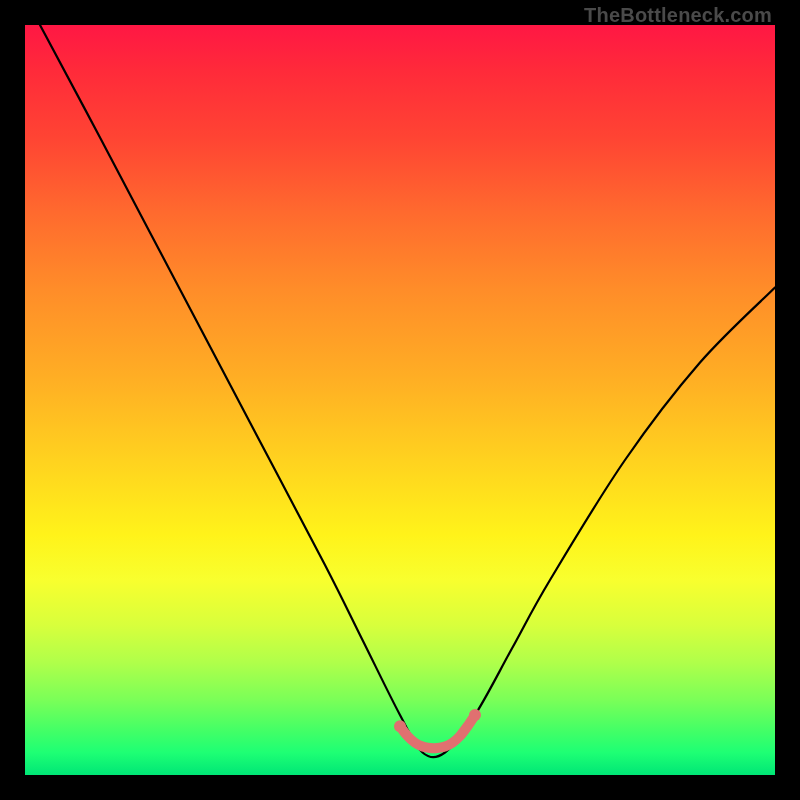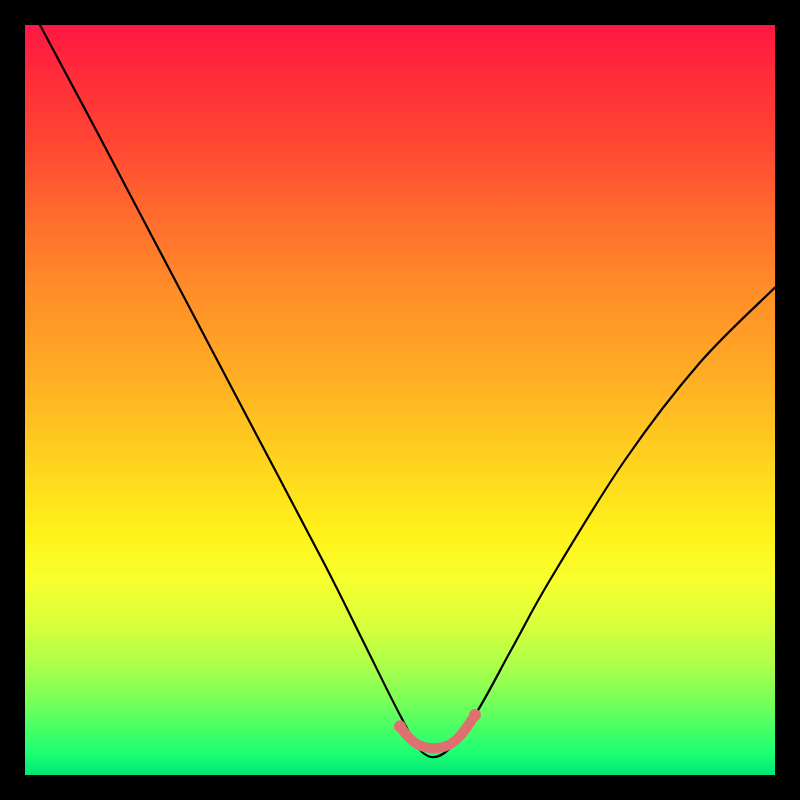--- a/index.html
+++ b/index.html
@@ -59,20 +59,21 @@
     top: 0;
     width: 750px;
     height: 750px;
     overflow: visible;
   }
 </style>
 </head>
 <body>
 
 <div class="frame">
+  <div class="watermark">TheBottleneck.com</div>
   <div class="plot">
     <svg class="curve" viewBox="0 0 750 750">
       <path id="curve-path" fill="none" stroke="#000" stroke-width="2.2" stroke-linecap="round" d="M 15 0 C 25 18.75, 52.5 70, 75 112.5 C 97.5 155, 125 207.5, 150 255 C 175 302.5, 200 350, 225 397.5 C 250 445, 281.25 503.75, 300 540 C 318.75 576.25, 325 590, 337.5 615 C 350 640, 365 671.25, 375 690 C 385 708.75, 390 721.25, 397.5 727.5 C 405 733.75, 411.25000000000006 733.75, 420.00000000000006 727.5 C 428.75000000000006 721.25, 438.75 707.5, 450 690 C 461.25 672.5, 475 645, 487.5 622.5 C 500 600, 506.25 586.25, 525 555 C 543.75 523.75, 575 471.25, 600 435 C 625 398.75, 650 366.24999999999994, 675 337.49999999999994 C 700 308.74999999999994, 737.5 275, 750 262.5"></path>
       <path id="band-path" fill="none" stroke="#e07070" stroke-width="10" stroke-linecap="round" stroke-linejoin="round" d="M 375 701.25 C 376.25 702.875, 380 708.25, 382.5 711 C 385 713.75, 387.5 716, 390 717.75 C 392.5 719.5, 395 720.625, 397.5 721.5 C 400 722.375, 402.5 722.75, 405 723 C 407.5 723.25, 410.00000000000006 723.25, 412.50000000000006 723 C 415.00000000000006 722.75, 417.50000000000006 722.375, 420.00000000000006 721.5 C 422.50000000000006 720.625, 424.99999999999994 719.5, 427.49999999999994 717.75 C 429.99999999999994 716, 432.49999999999994 713.75, 434.99999999999994 711 C 437.49999999999994 708.25, 440 704.75, 442.5 701.25 C 445 697.75, 448.75 691.875, 450 690"></path>
       <circle id="band-dot-l" r="6" fill="#e07070" cx="375" cy="701.25"></circle>
       <circle id="band-dot-r" r="6" fill="#e07070" cx="450" cy="690"></circle>
     </svg>
   </div>
 </div>
 

